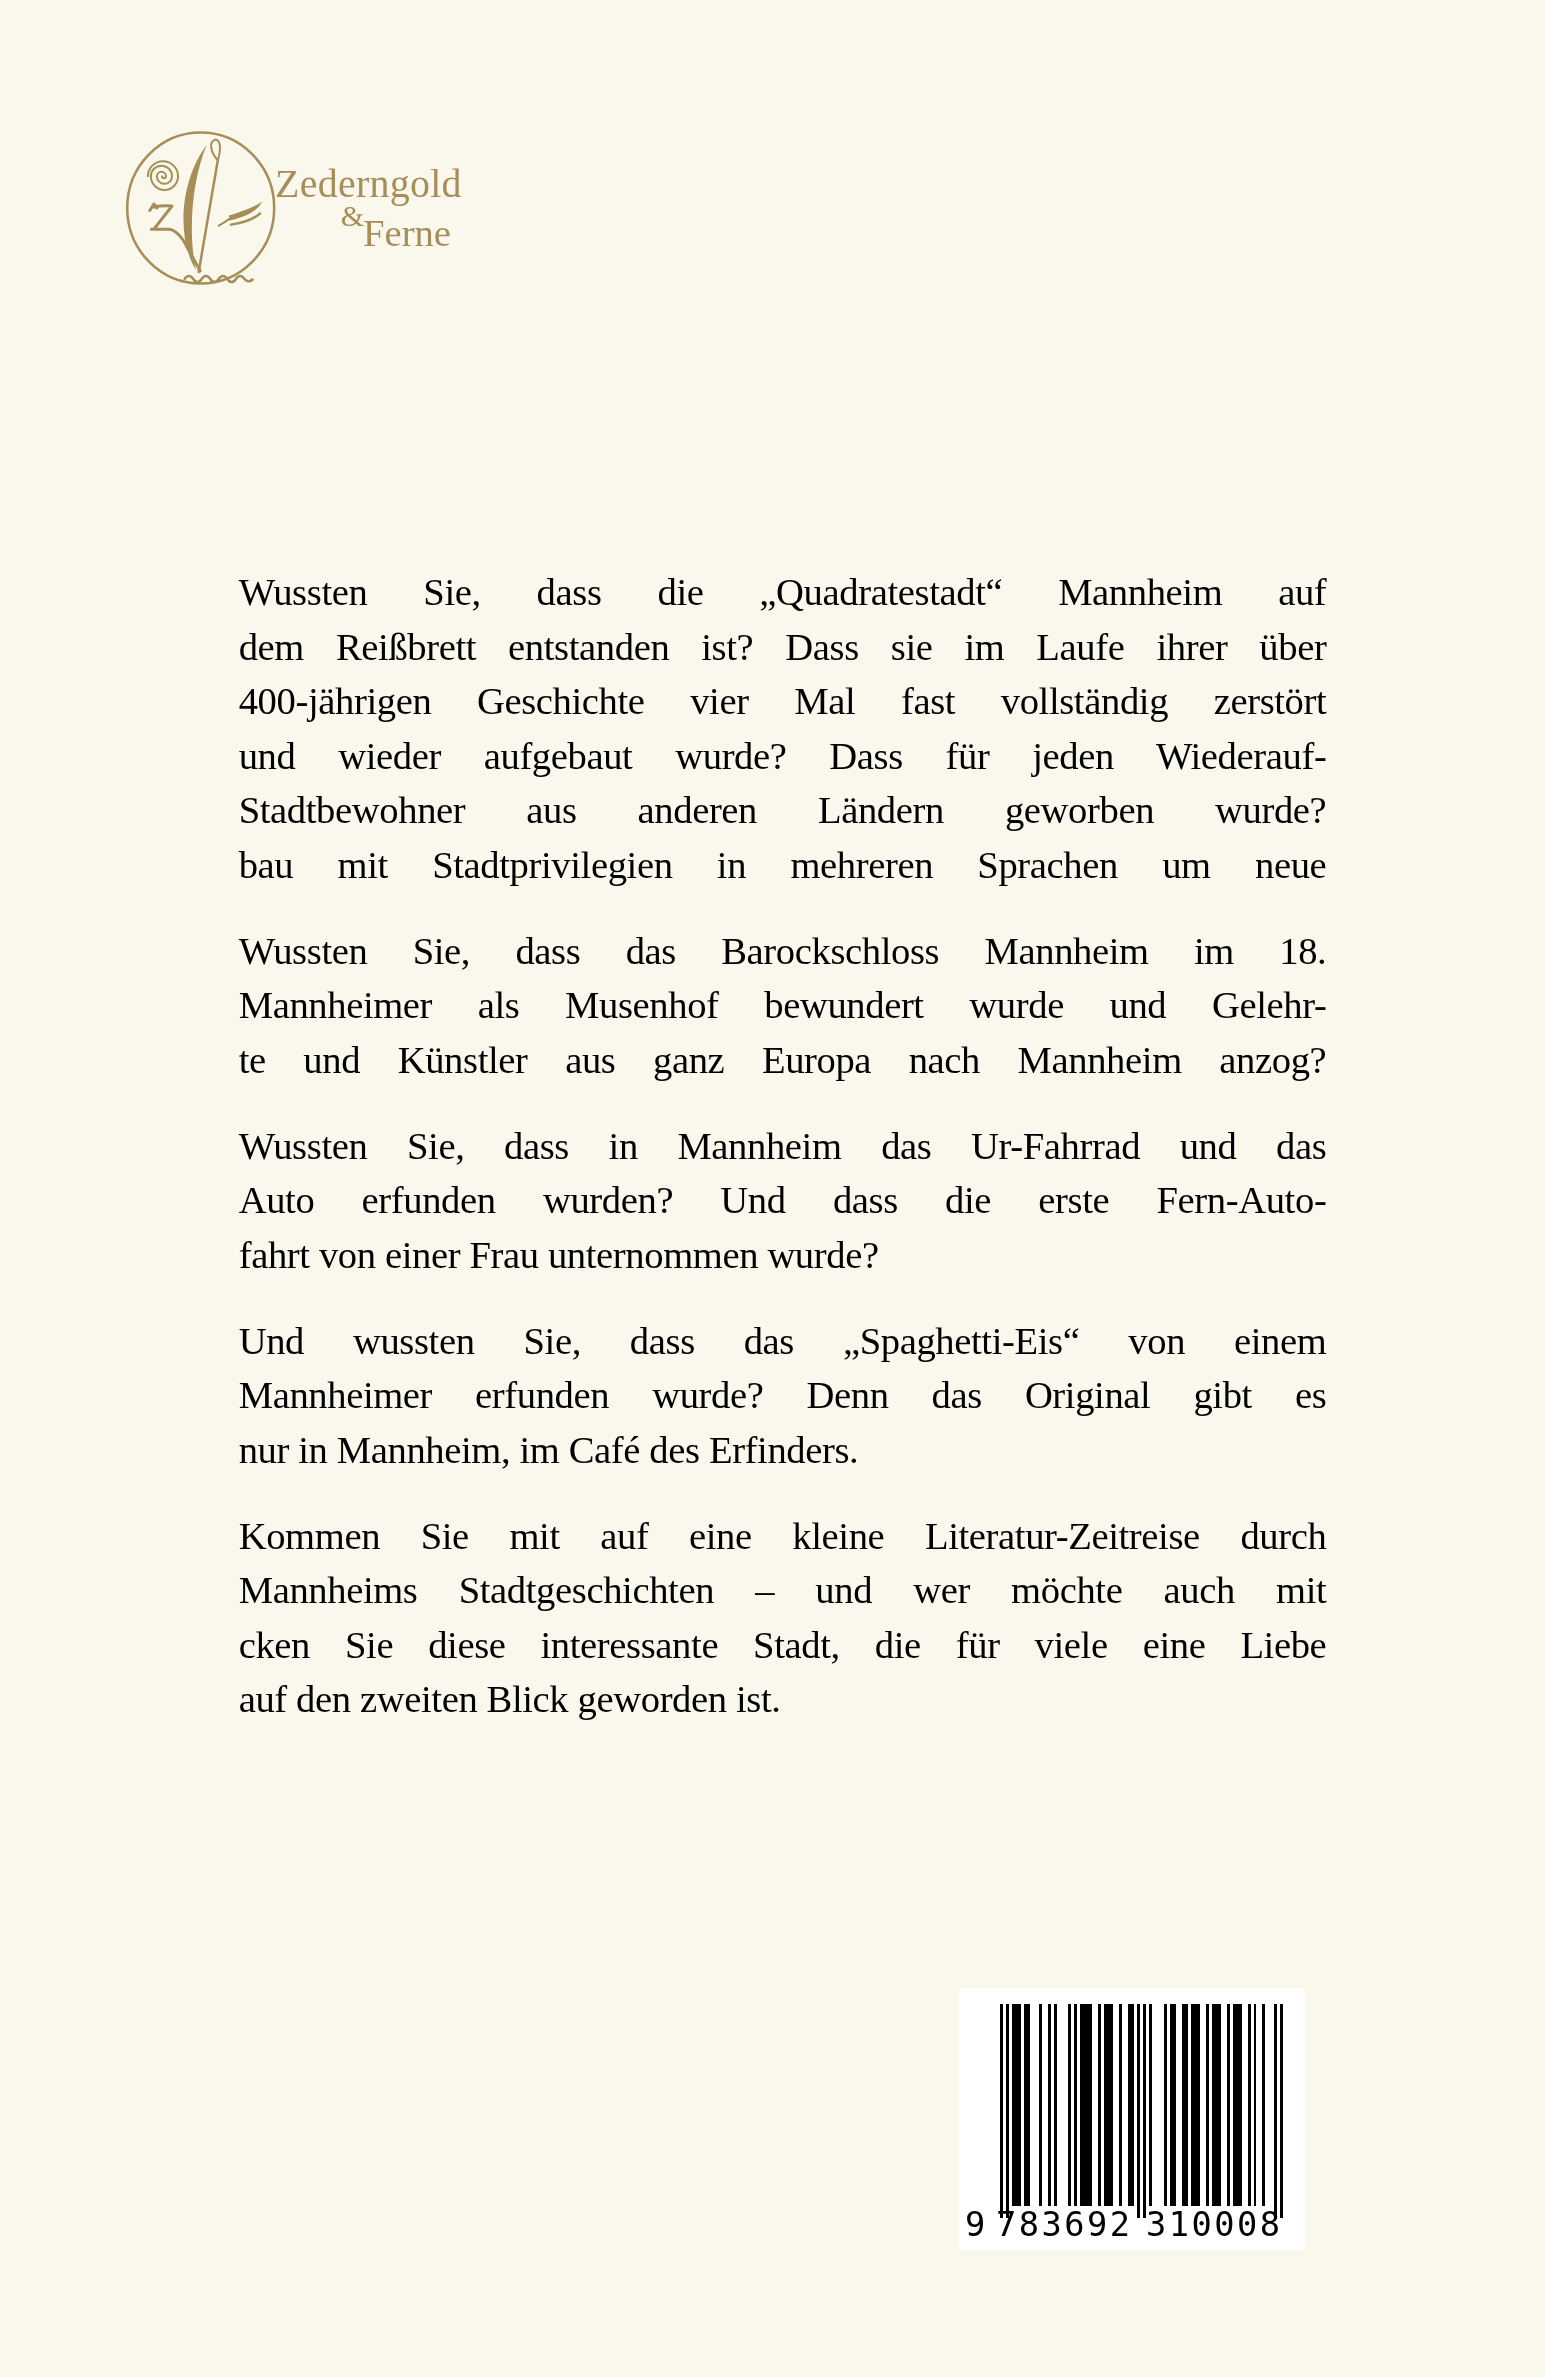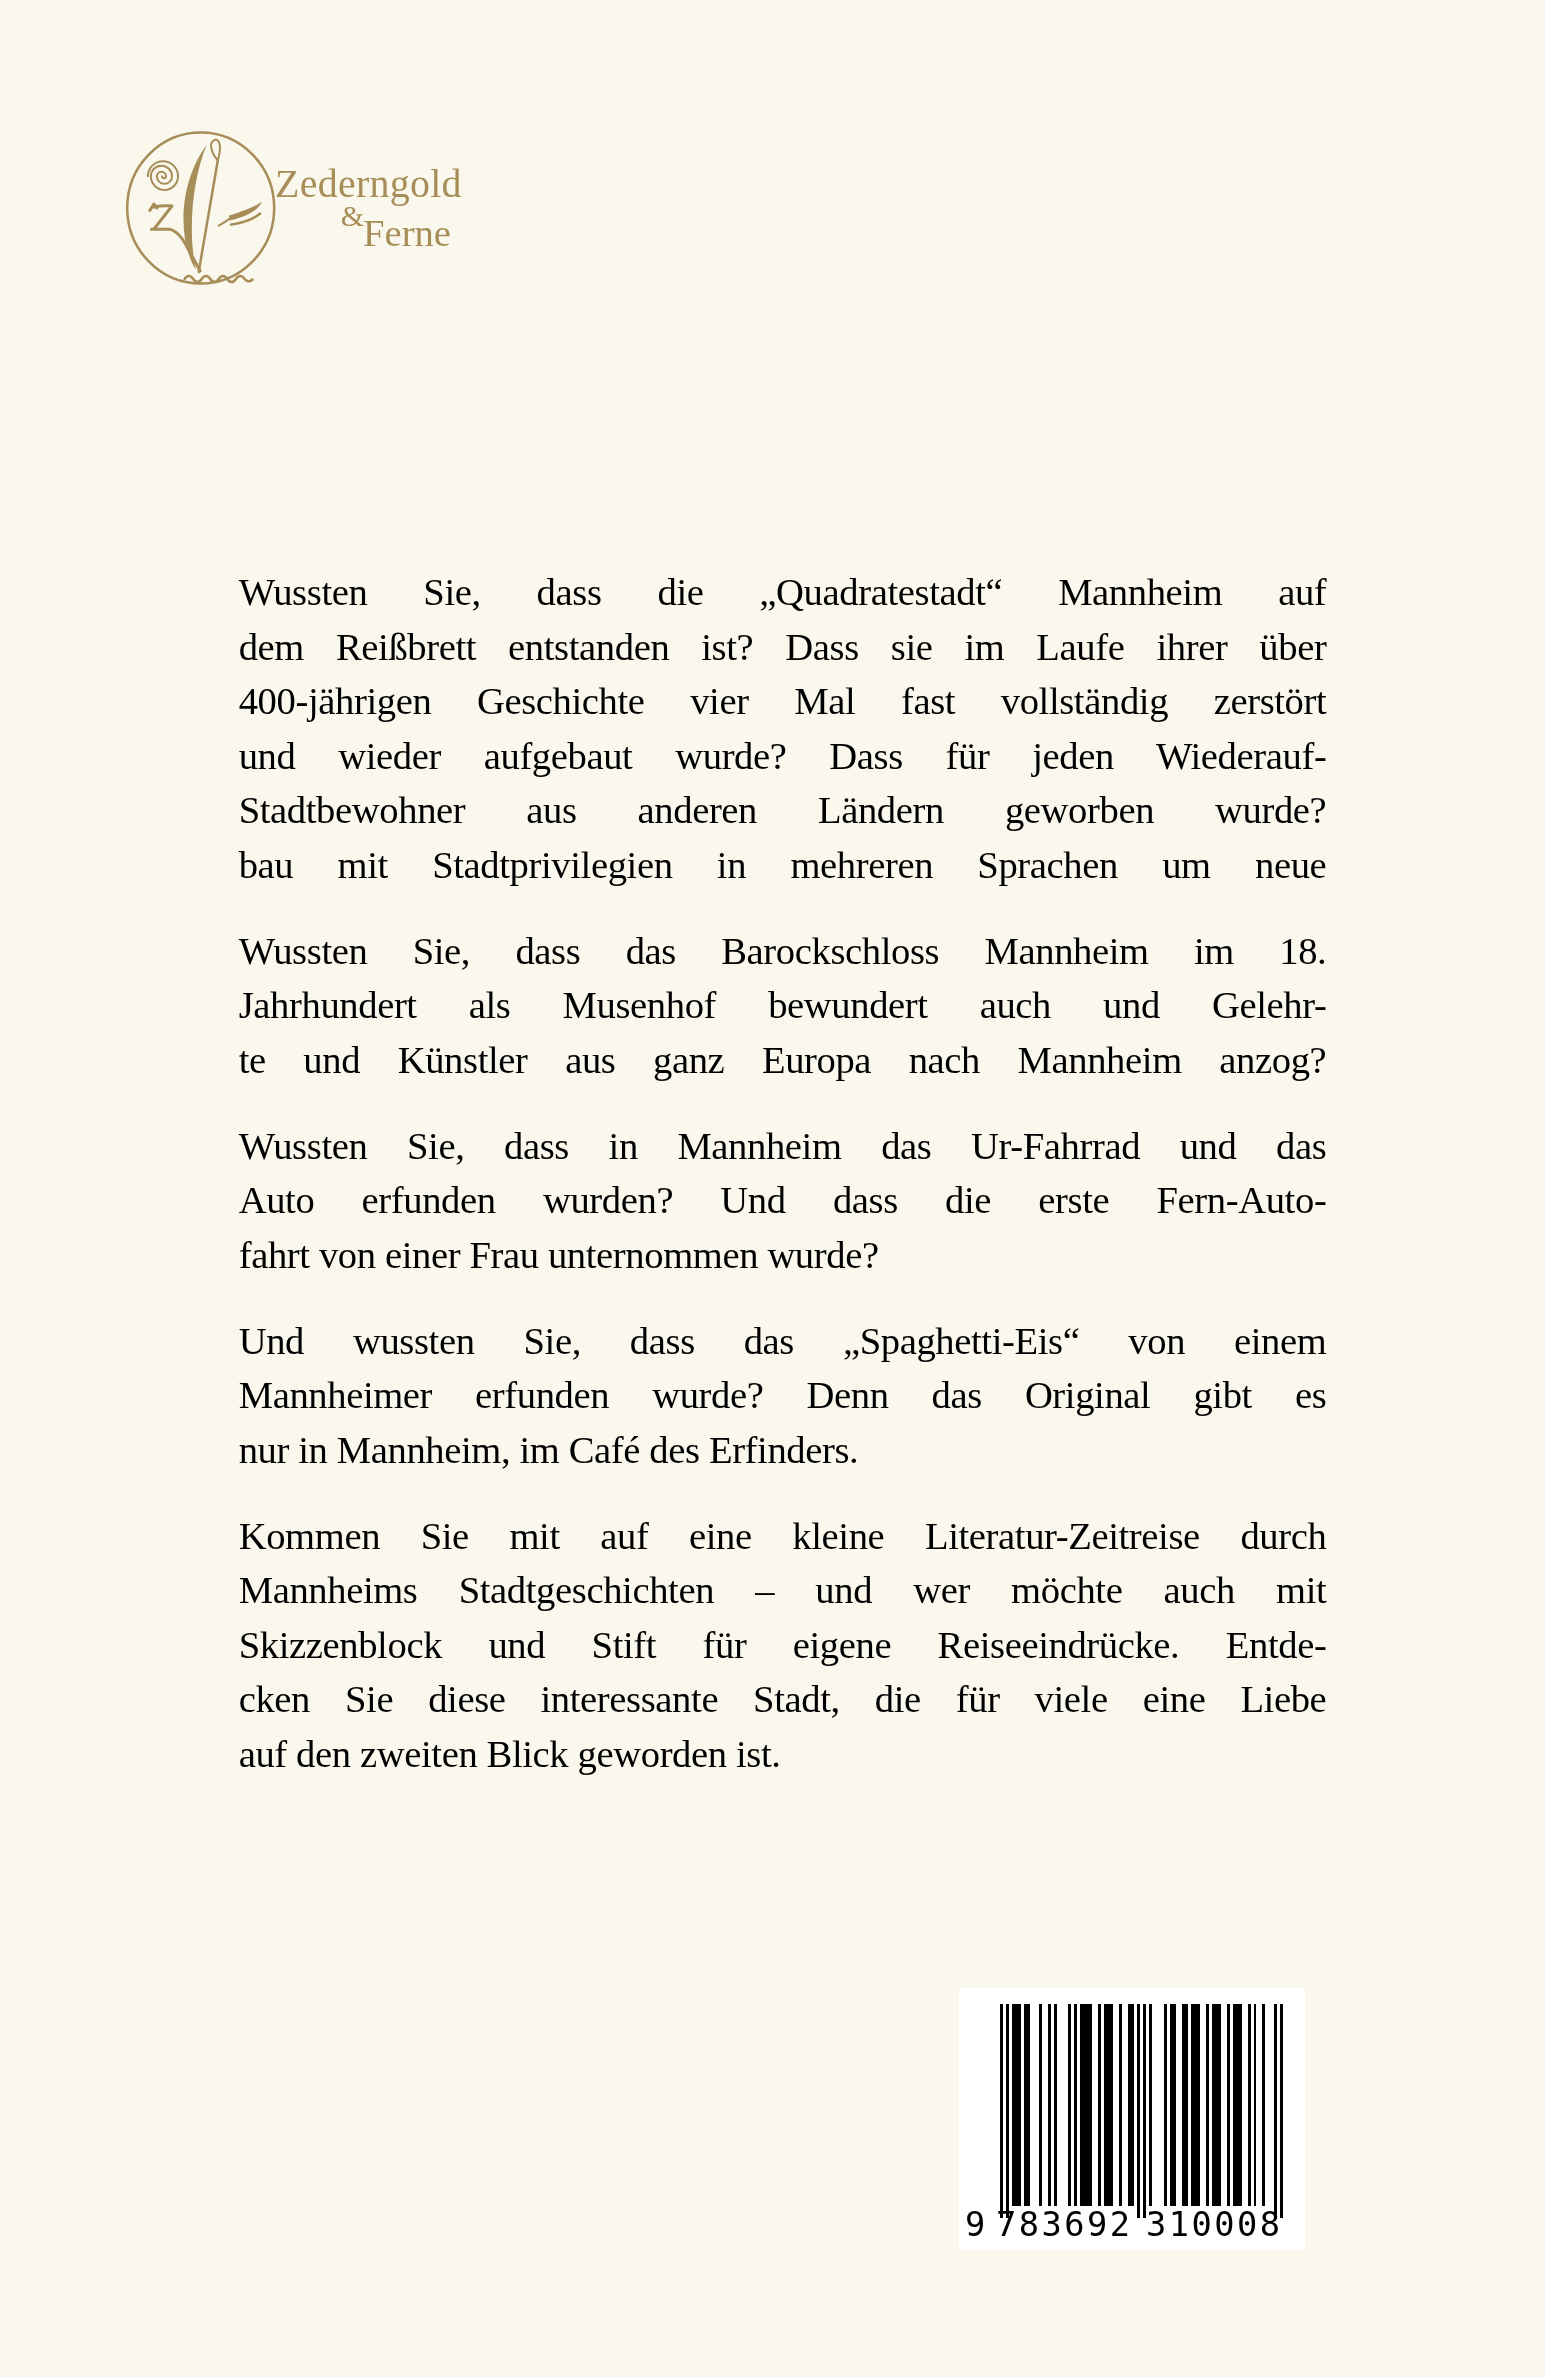--- a/index.html
+++ b/index.html
@@ -110,37 +110,36 @@
       <div class="para">
         <div class="line">Wussten Sie, dass die „Quadratestadt“ Mannheim auf</div>
         <div class="line">dem Reißbrett entstanden ist? Dass sie im Laufe ihrer über</div>
         <div class="line">400-jährigen Geschichte vier Mal fast vollständig zerstört</div>
         <div class="line">und wieder aufgebaut wurde? Dass für jeden Wiederauf-</div>
         <div class="line">Stadtbewohner aus anderen Ländern geworben wurde?</div>
         <div class="line">bau mit Stadtprivilegien in mehreren Sprachen um neue</div>
       </div>
       <div class="para">
         <div class="line">Wussten Sie, dass das Barockschloss Mannheim im 18.</div>
-        <div class="line">Jahrhundert als Musenhof bewundert auch und Gelehr-</div>
+        <div class="line">Mannheimer als Musenhof bewundert wurde und Gelehr-</div>
         <div class="line">te und Künstler aus ganz Europa nach Mannheim anzog?</div>
       </div>
       <div class="para">
         <div class="line">Wussten Sie, dass in Mannheim das Ur-Fahrrad und das</div>
         <div class="line">Auto erfunden wurden? Und dass die erste Fern-Auto-</div>
         <div class="line last">fahrt von einer Frau unternommen wurde?</div>
       </div>
       <div class="para">
         <div class="line">Und wussten Sie, dass das „Spaghetti-Eis“ von einem</div>
         <div class="line">Mannheimer erfunden wurde? Denn das Original gibt es</div>
         <div class="line last">nur in Mannheim, im Café des Erfinders.</div>
       </div>
       <div class="para">
         <div class="line">Kommen Sie mit auf eine kleine Literatur-Zeitreise durch</div>
         <div class="line">Mannheims Stadtgeschichten – und wer möchte auch mit</div>
-        <div class="line">Skizzenblock und Stift für eigene Reiseeindrücke. Entde-</div>
         <div class="line">cken Sie diese interessante Stadt, die für viele eine Liebe</div>
         <div class="line last">auf den zweiten Blick geworden ist.</div>
       </div>
     </div>
 
   <div class="barcode-panel">
     <div class="bars" id="bars">
         <div class="module black guard"></div>
         <div class="module guard"></div>
         <div class="module black guard"></div>

